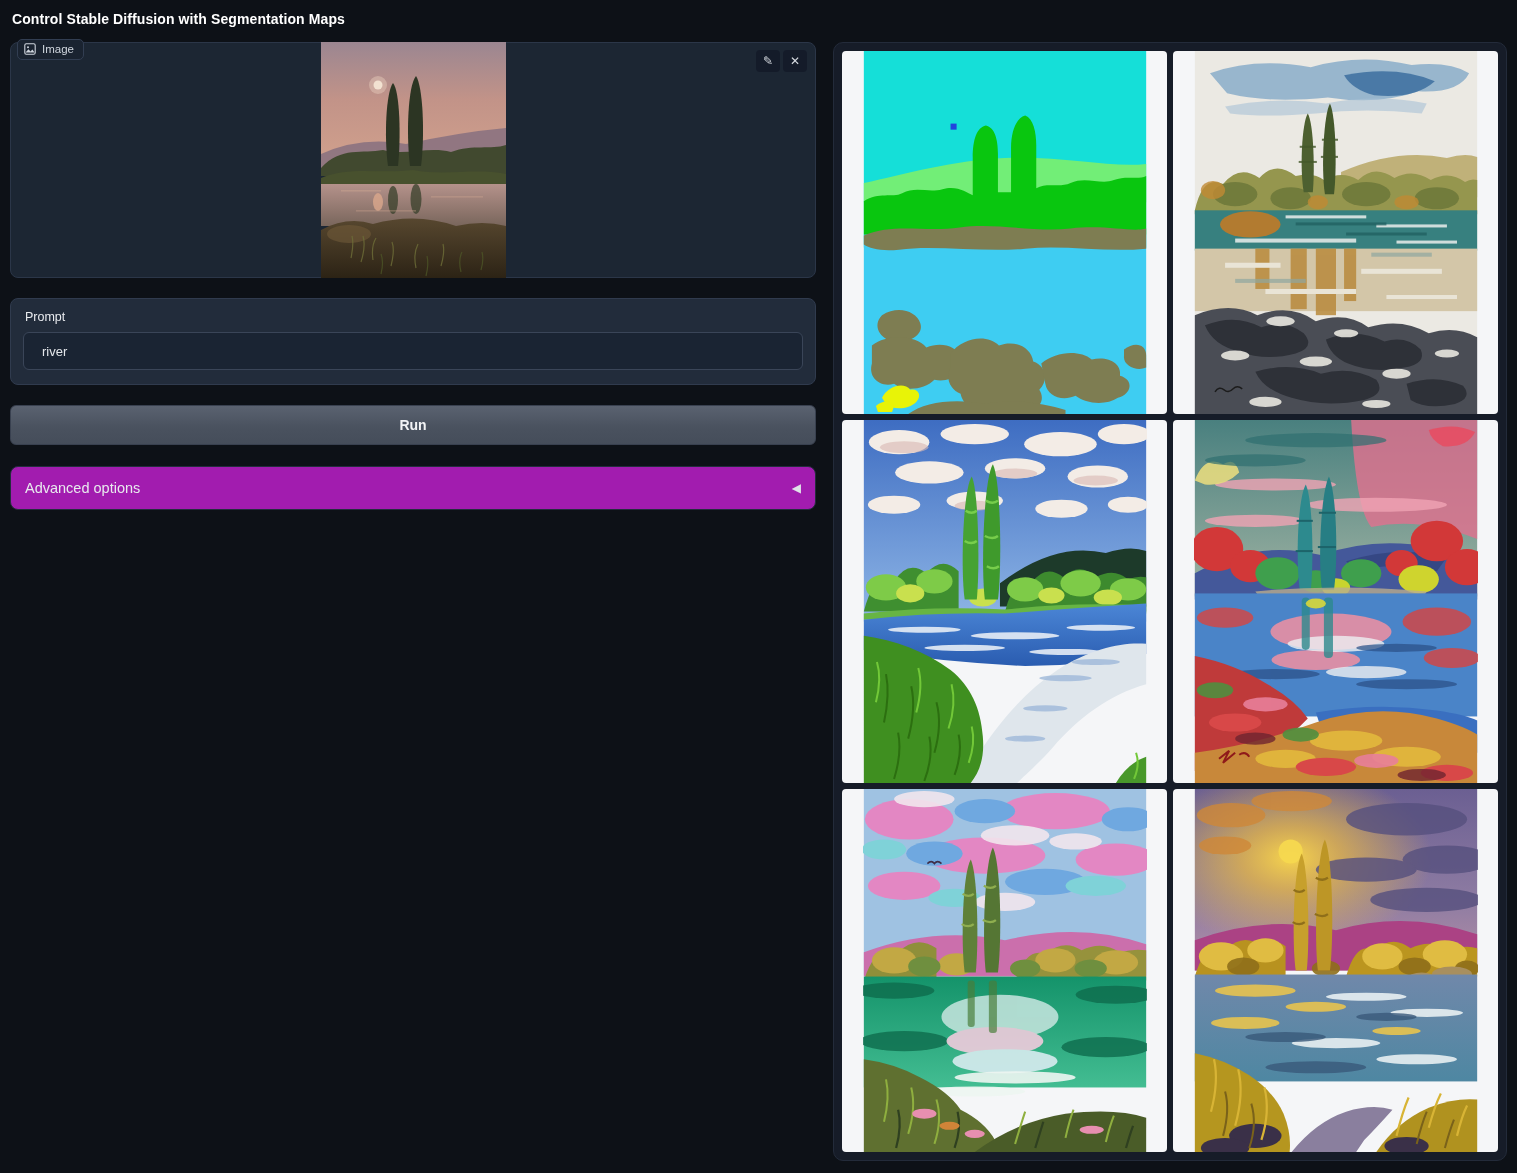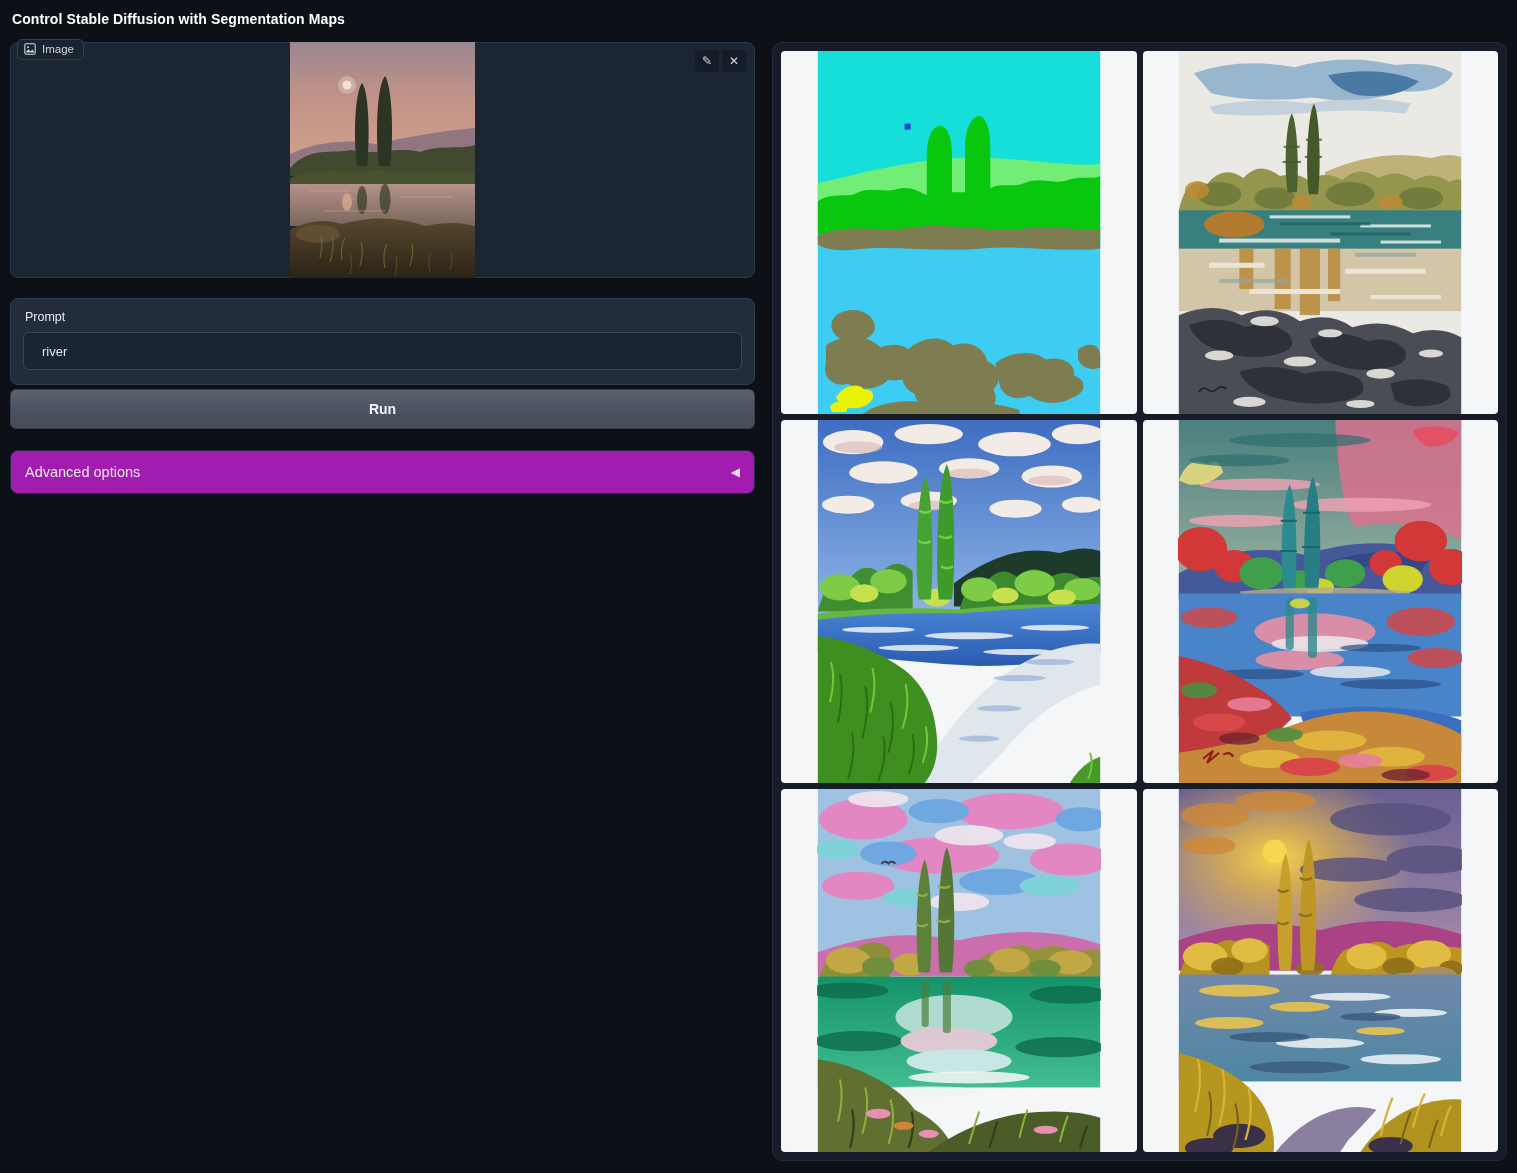--- a/index.html
+++ b/index.html
@@ -8,21 +8,21 @@
     background: #0d1117;
     font-family: "Liberation Sans", "DejaVu Sans", sans-serif;
     color: #e5e7eb;
     padding: 8px 10px;
   }
   h1.app-title {
     font-size: 14px; font-weight: 700; color: #ffffff;
     margin: 3px 0 15px 2px; letter-spacing: 0.1px;
   }
   .layout { display: flex; gap: 17px; align-items: flex-start; }
-  .left-col { width: 745px; flex: none; display: flex; flex-direction: column; }
+  .left-col { width: 806px; flex: none; display: flex; flex-direction: column; }
   .right-col { flex: 1; }
 
   
   .image-block {
     position: relative; height: 236px;
     background: #1c2633; border: 1px solid #2b3648; border-radius: 8px;
     display: flex; align-items: center; justify-content: center;
     margin-bottom: 20px; overflow: visible;
   }
   .image-badge {
@@ -37,21 +37,21 @@
     width: 24px; height: 22px; border: none; border-radius: 4px;
     background: rgba(17, 24, 39, 0.75); color: #d6dae0;
     display: grid; place-items: center; font-size: 12px; cursor: pointer;
     line-height: 1;
   }
   .photo-wrap { height: 236px; display: flex; align-items: center; }
 
   
   .prompt-block {
     background: #222c3b; border: 1px solid #303b4e; border-radius: 8px;
-    padding: 11px 12px 14px; margin-bottom: 4px;
+    padding: 11px 12px 14px; margin-bottom: 20px;
   }
   .prompt-label { display: block; font-size: 12.5px; color: #e8eaee; margin: 0 0 8px 2px; }
   .prompt-input {
     width: 100%; height: 38px;
     background: #1a2433; border: 1px solid #3a4558; border-radius: 6px;
     color: #e3e6ea; font-size: 13px; padding: 0 18px;
     font-family: "Liberation Sans", sans-serif; outline: none;
   }
 
   

